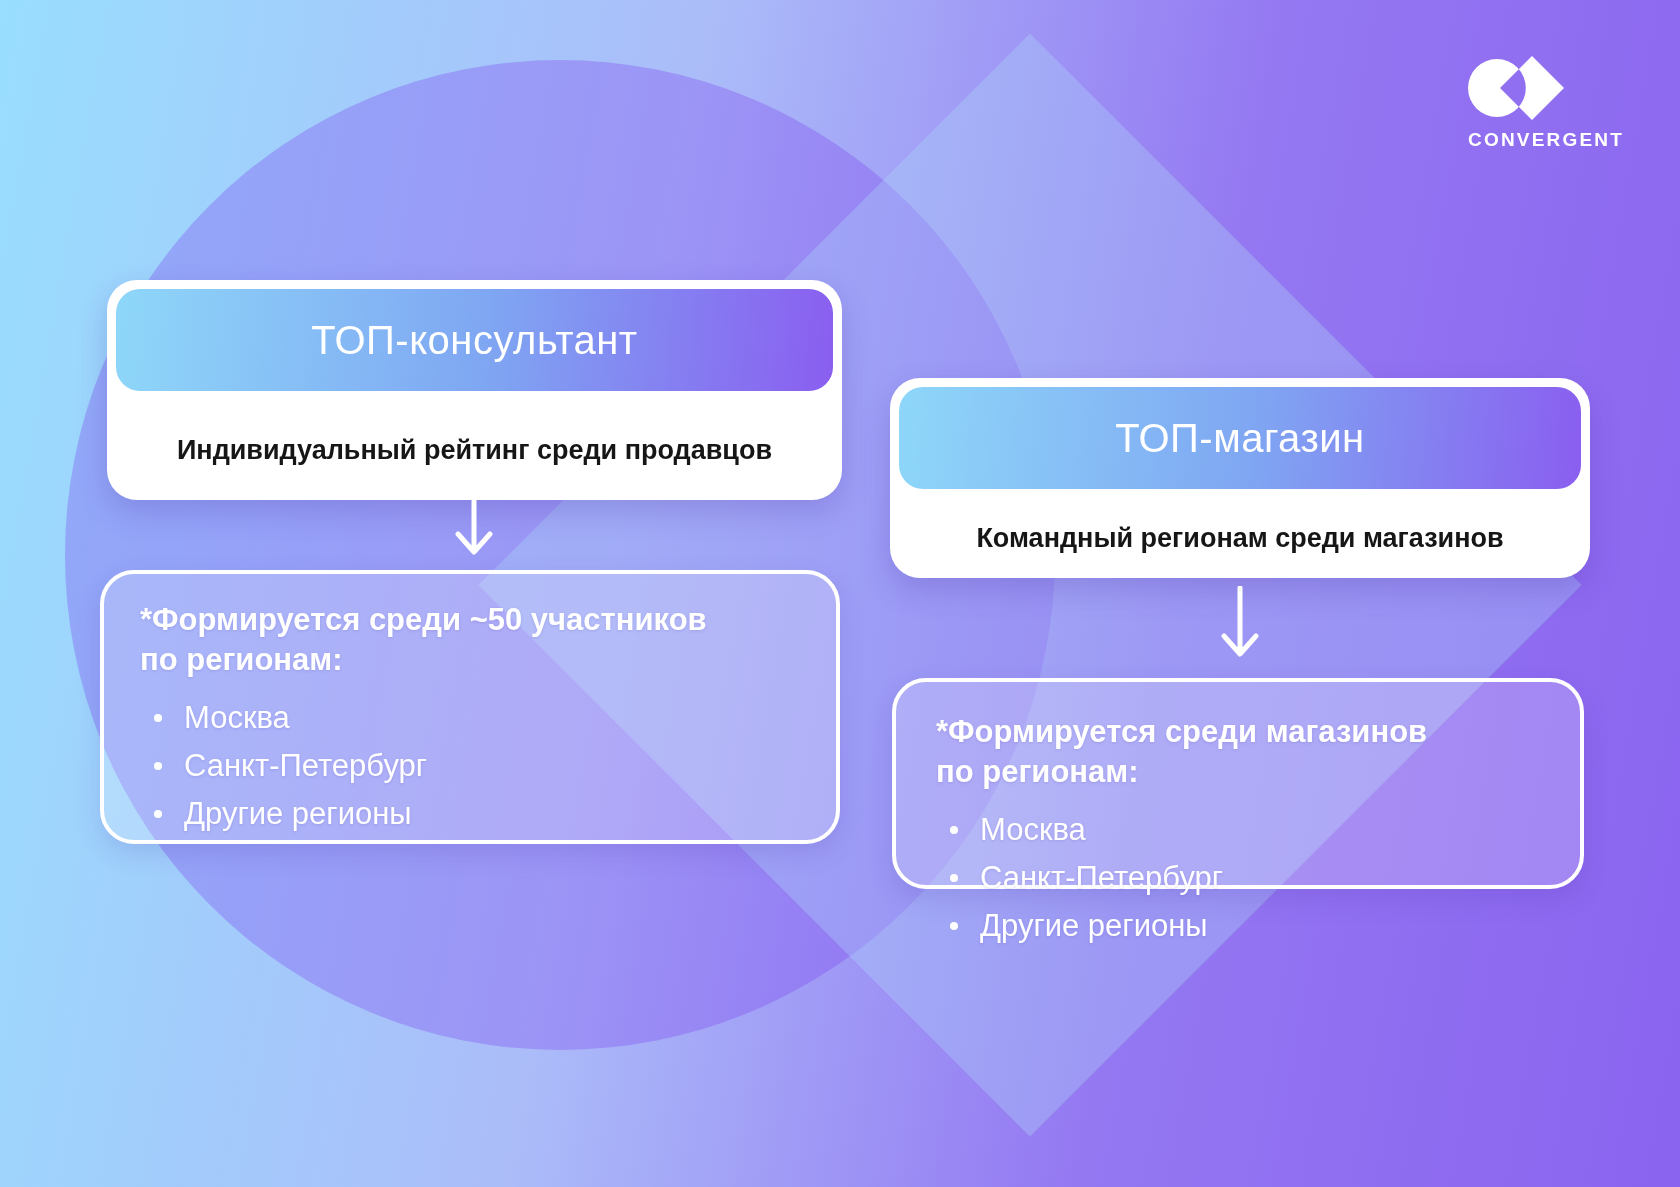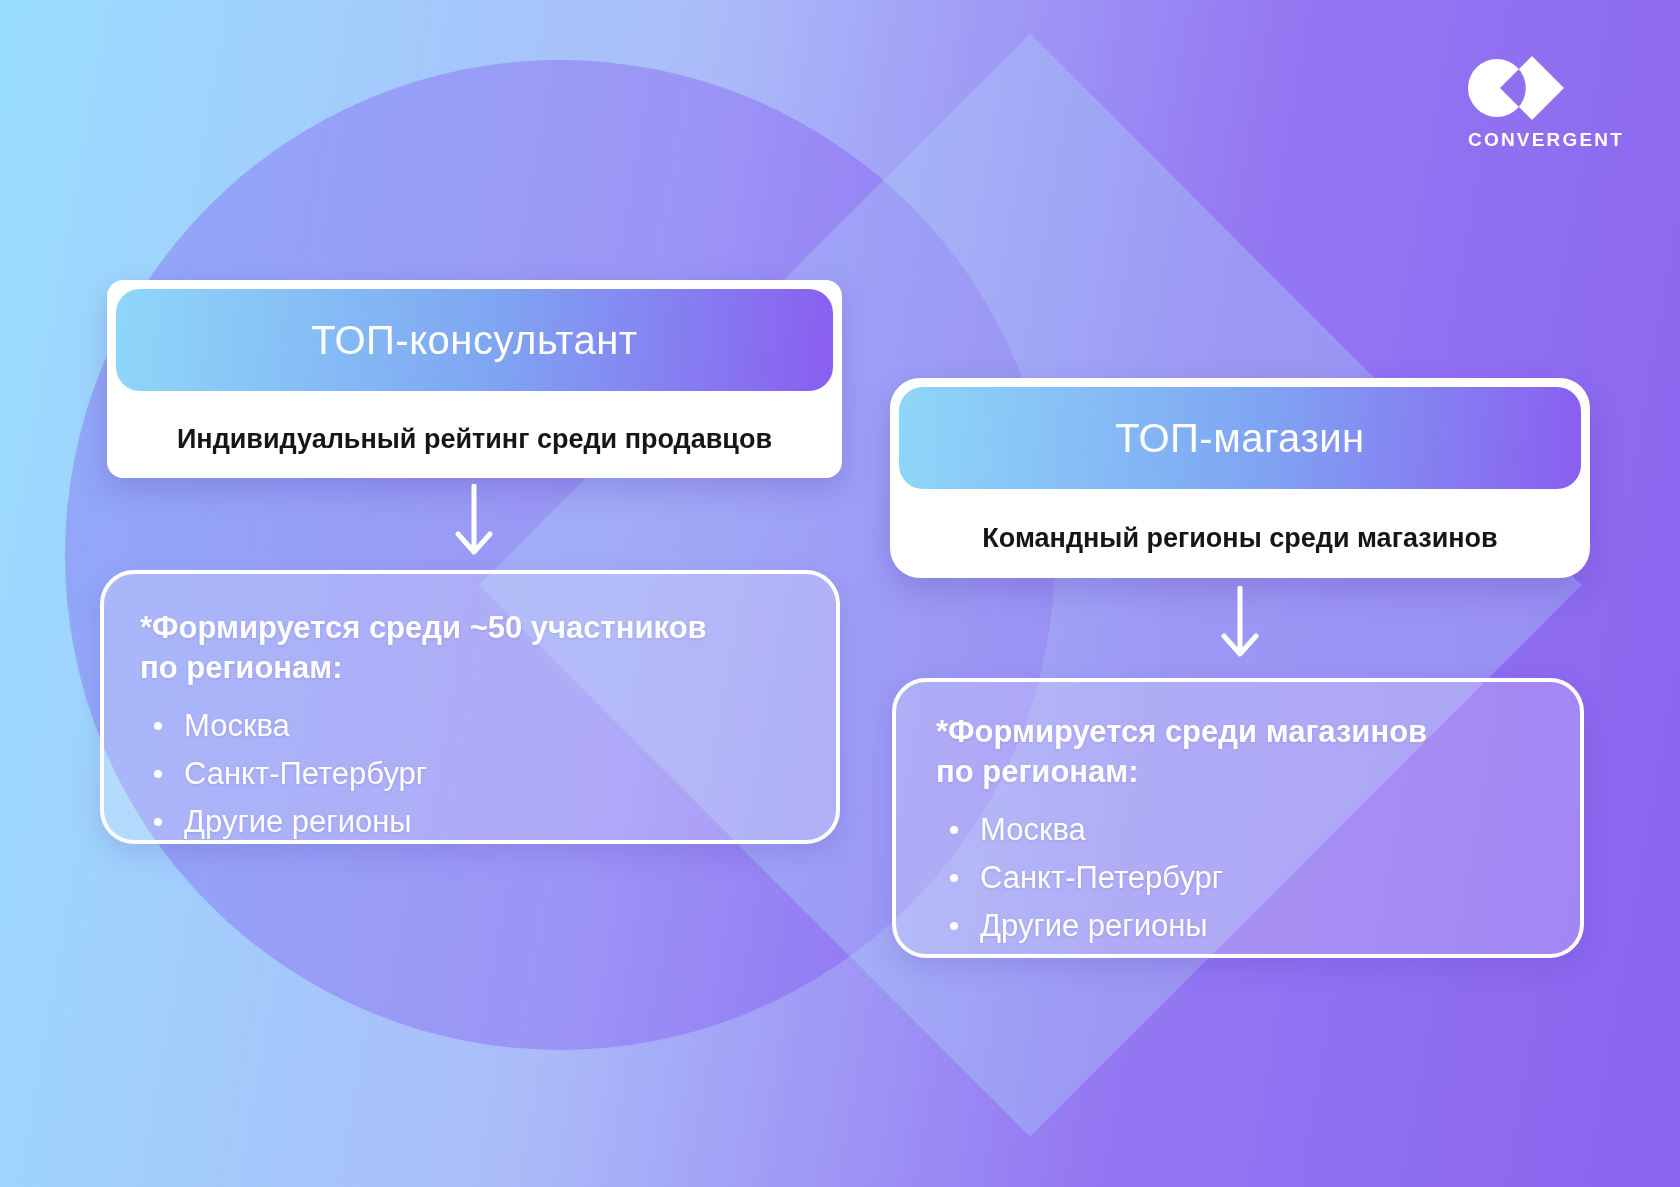--- a/index.html
+++ b/index.html
@@ -17,38 +17,38 @@
     position:absolute;left:640px;top:195px;width:780px;height:780px;
     transform:rotate(45deg);background:rgba(172,214,250,0.34);
   }
   
   .logo{position:absolute;left:1468px;top:56px;width:160px;display:flex;flex-direction:column;align-items:flex-start;}
   .logo-mark{width:96px;height:64px;}
   .logo-text{color:#ffffff;font-size:19px;font-weight:bold;letter-spacing:2.2px;margin-top:9px;}
   
   .card{position:absolute;background:#ffffff;border-radius:30px;display:flex;flex-direction:column;
         box-shadow:0 12px 30px rgba(70,40,160,0.22);}
-  .card.c-left{left:107px;top:280px;width:735px;height:198px;border-radius:16px;}
+  .card.c-left{left:107px;top:280px;width:735px;height:220px;}
   .card.c-right{left:890px;top:378px;width:700px;height:200px;}
   .pill{margin:9px;height:102px;border-radius:24px;flex:none;
         background:linear-gradient(95deg,#8ed7f9 0%,#7fa6f2 52%,#8a5ef0 100%);
         display:flex;align-items:center;justify-content:center;}
   .pill-title{color:#ffffff;font-size:40px;font-weight:500;letter-spacing:0.5px;}
   .card-subtitle{flex:1;display:flex;align-items:center;justify-content:center;
         color:#161616;font-size:27px;font-weight:700;}
   
   .arrow{position:absolute;width:40px;height:74px;}
   .arrow.a-left{left:454px;top:484px;}
   .arrow.a-right{left:1220px;top:586px;}
   
   .info-box{position:absolute;box-sizing:border-box;border:4px solid #ffffff;border-radius:34px;
         background:rgba(255,255,255,0.20);color:#ffffff;
         box-shadow:0 10px 26px rgba(70,40,160,0.15);}
-  .info-box.b-left{left:100px;top:570px;width:740px;height:274px;padding:34px 26px 0 36px;}
-  .info-box.b-right{left:892px;top:678px;width:692px;height:280px;padding:30px 26px 0 40px;}
+  .info-box.b-left{left:100px;top:570px;width:740px;height:274px;padding:26px 26px 0 36px;}
+  .info-box.b-right{left:892px;top:678px;width:692px;height:211px;padding:30px 26px 0 40px;}
   .box-heading{font-size:31px;font-weight:bold;line-height:1.3;white-space:pre-line;
         text-shadow:0 1px 3px rgba(80,60,180,0.18);}
   .bullets{list-style:none;margin:13px 0 0 0;padding:0 0 0 14px;}
   .bullets li{display:flex;align-items:center;font-size:31px;font-weight:normal;height:48px;
         text-shadow:0 1px 3px rgba(80,60,180,0.18);}
   .dot{width:8px;height:8px;border-radius:50%;background:#ffffff;margin-right:22px;flex:none;}
 </style>
 </head>
 <body>
 
@@ -91,21 +91,21 @@
         <span class="dot"></span>
         <span>Другие регионы</span>
       </li>
     </ul>
   </div>
 
   <div class="card c-right">
     <div class="pill">
       <span class="pill-title">ТОП-магазин</span>
     </div>
-    <div class="card-subtitle">Командный регионы среди магазинов</div>
+    <div class="card-subtitle">Командный регионам среди магазинов</div>
   </div>
 
   <svg class="arrow a-right" viewBox="0 0 40 74" xmlns="http://www.w3.org/2000/svg">
     <path d="M20,2 L20,66 M4,50 L20,68 L36,50" fill="none" stroke="#ffffff" stroke-width="5" stroke-linecap="round" stroke-linejoin="round"></path>
   </svg>
 
   <div class="info-box b-right">
     <div class="box-heading">*Формируется среди магазинов
 по регионам:</div>
     <ul class="bullets">

